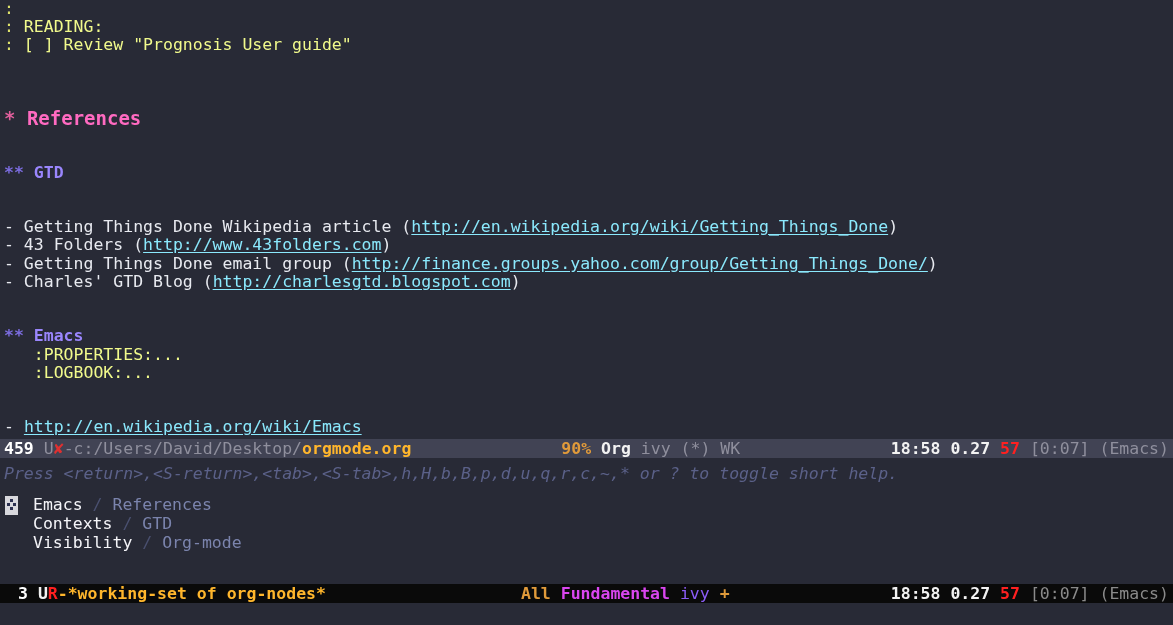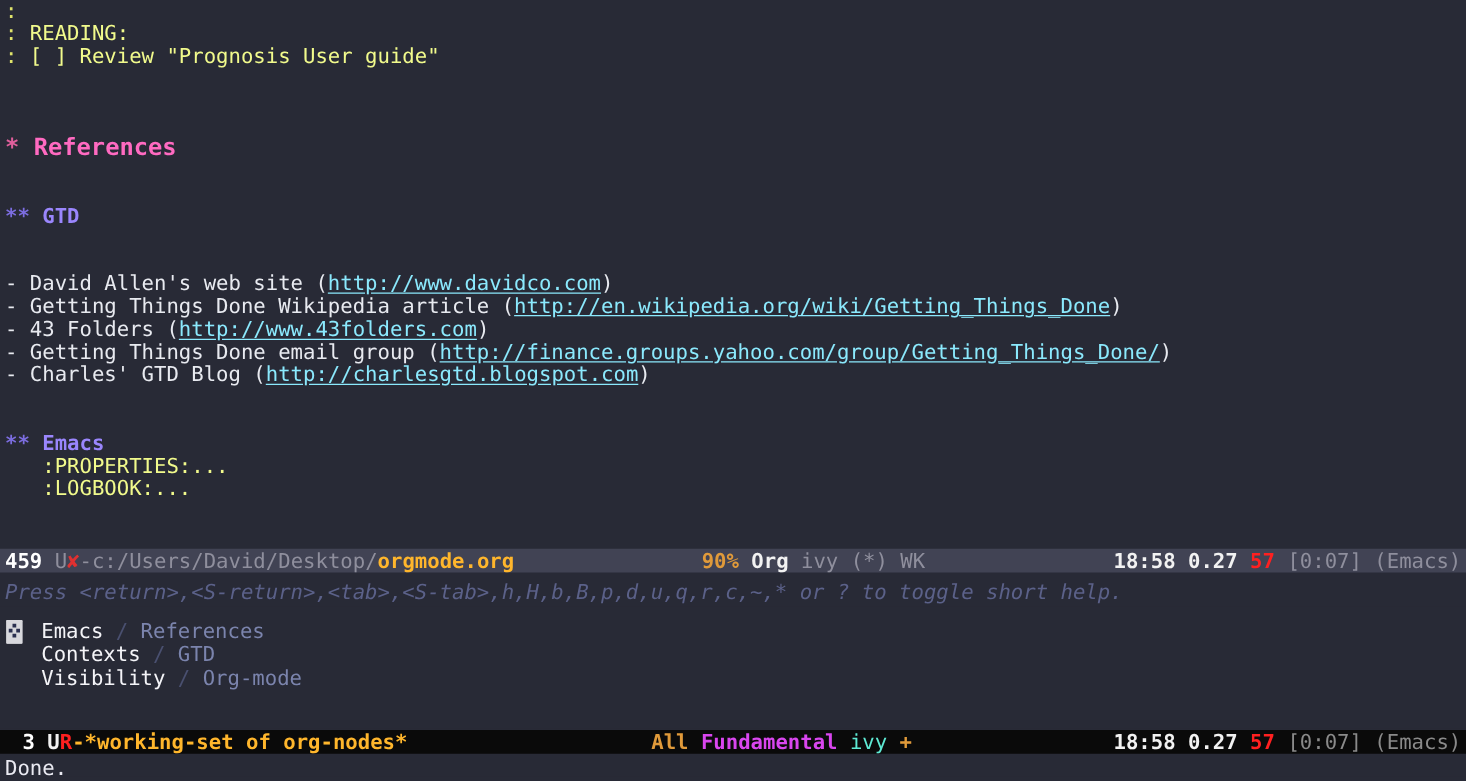--- a/index.html
+++ b/index.html
@@ -151,21 +151,21 @@
     top: 584px;
     background: #0a0a0a;
     color: #8a8a8a;
   }
   .modeline.bottom .ml-linenum { color: #ffffff; font-weight: bold; }
   .modeline.bottom .ml-mod { color: #f2f2f2; font-weight: bold; }
   .modeline.bottom .ml-r { color: #ff2020; font-weight: bold; }
   .modeline.bottom .ml-buf { color: #ffb62c; font-weight: bold; }
   .modeline.bottom .ml-pct { color: #e09a3a; font-weight: bold; }
   .modeline.bottom .ml-major { color: #d946ef; font-weight: bold; }
-  .modeline.bottom .ml-minor { color: #5eead4; }
+  .modeline.bottom .ml-minor { color: #8b5cf6; }
   .modeline.bottom .ml-plus { color: #e09a3a; font-weight: bold; }
   .modeline.bottom .ml-time,
   .modeline.bottom .ml-load { color: #f2f2f2; font-weight: bold; }
   .modeline.bottom .ml-timer,
   .modeline.bottom .ml-host { color: #8a8a8a; }
 
   
   .echo-final {
     position: absolute;
     left: 0; top: 604px;
@@ -207,21 +207,20 @@
     <div class="line h1"><span class="stars">*</span><span> </span><span>References</span></div>
 
     <div class="line spacer"></div>
     <div class="line spacer"></div>
 
     <div class="line h2"><span class="stars">**</span><span> </span><span>GTD</span></div>
 
     <div class="line spacer"></div>
     <div class="line spacer"></div>
 
-    <div class="line"><span class="dash">- David Allen's web site (</span><span class="link">http://www.davidco.com</span><span class="dash">)</span></div>
 
     <div class="line"><span class="dash">- Getting Things Done Wikipedia article (</span><span class="link">http://en.wikipedia.org/wiki/Getting_Things_Done</span><span class="dash">)</span></div>
 
     <div class="line"><span class="dash">- 43 Folders (</span><span class="link">http://www.43folders.com</span><span class="dash">)</span></div>
 
     <div class="line"><span class="dash">- Getting Things Done email group (</span><span class="link">http://finance.groups.yahoo.com/group/Getting_Things_Done/</span><span class="dash">)</span></div>
 
     <div class="line"><span class="dash">- Charles' GTD Blog (</span><span class="link">http://charlesgtd.blogspot.com</span><span class="dash">)</span></div>
 
     <div class="line spacer"></div>
@@ -279,16 +278,15 @@
       <span class="ml-linenum">3</span><span class="ml-sp">&nbsp;</span><span class="ml-mod">U</span><span class="ml-r">R</span><span class="ml-buf">-</span><span class="ml-buf">*working-set of org-nodes*</span>
     </span>
     <span class="ml-mid" style="margin-left:195px;">
       <span class="ml-pct">All</span><span class="ml-sp">&nbsp;</span><span class="ml-major">Fundamental</span><span class="ml-sp">&nbsp;</span><span class="ml-minor">ivy</span><span class="ml-sp">&nbsp;</span><span class="ml-plus">+</span>
     </span>
     <span class="ml-right">
       <span class="ml-time">18:58</span><span class="ml-sp">&nbsp;</span><span class="ml-load">0.27</span><span class="ml-sp">&nbsp;</span><span class="ml-num-red">57</span><span class="ml-sp">&nbsp;</span><span class="ml-timer">[0:07]</span><span class="ml-sp">&nbsp;</span><span class="ml-host">(Emacs)</span>
     </span>
   </div>
 
-  <div class="echo-final">Done.</div>
   <div class="bottom-strip"></div>
 
 </div>
 
 </body></html>

